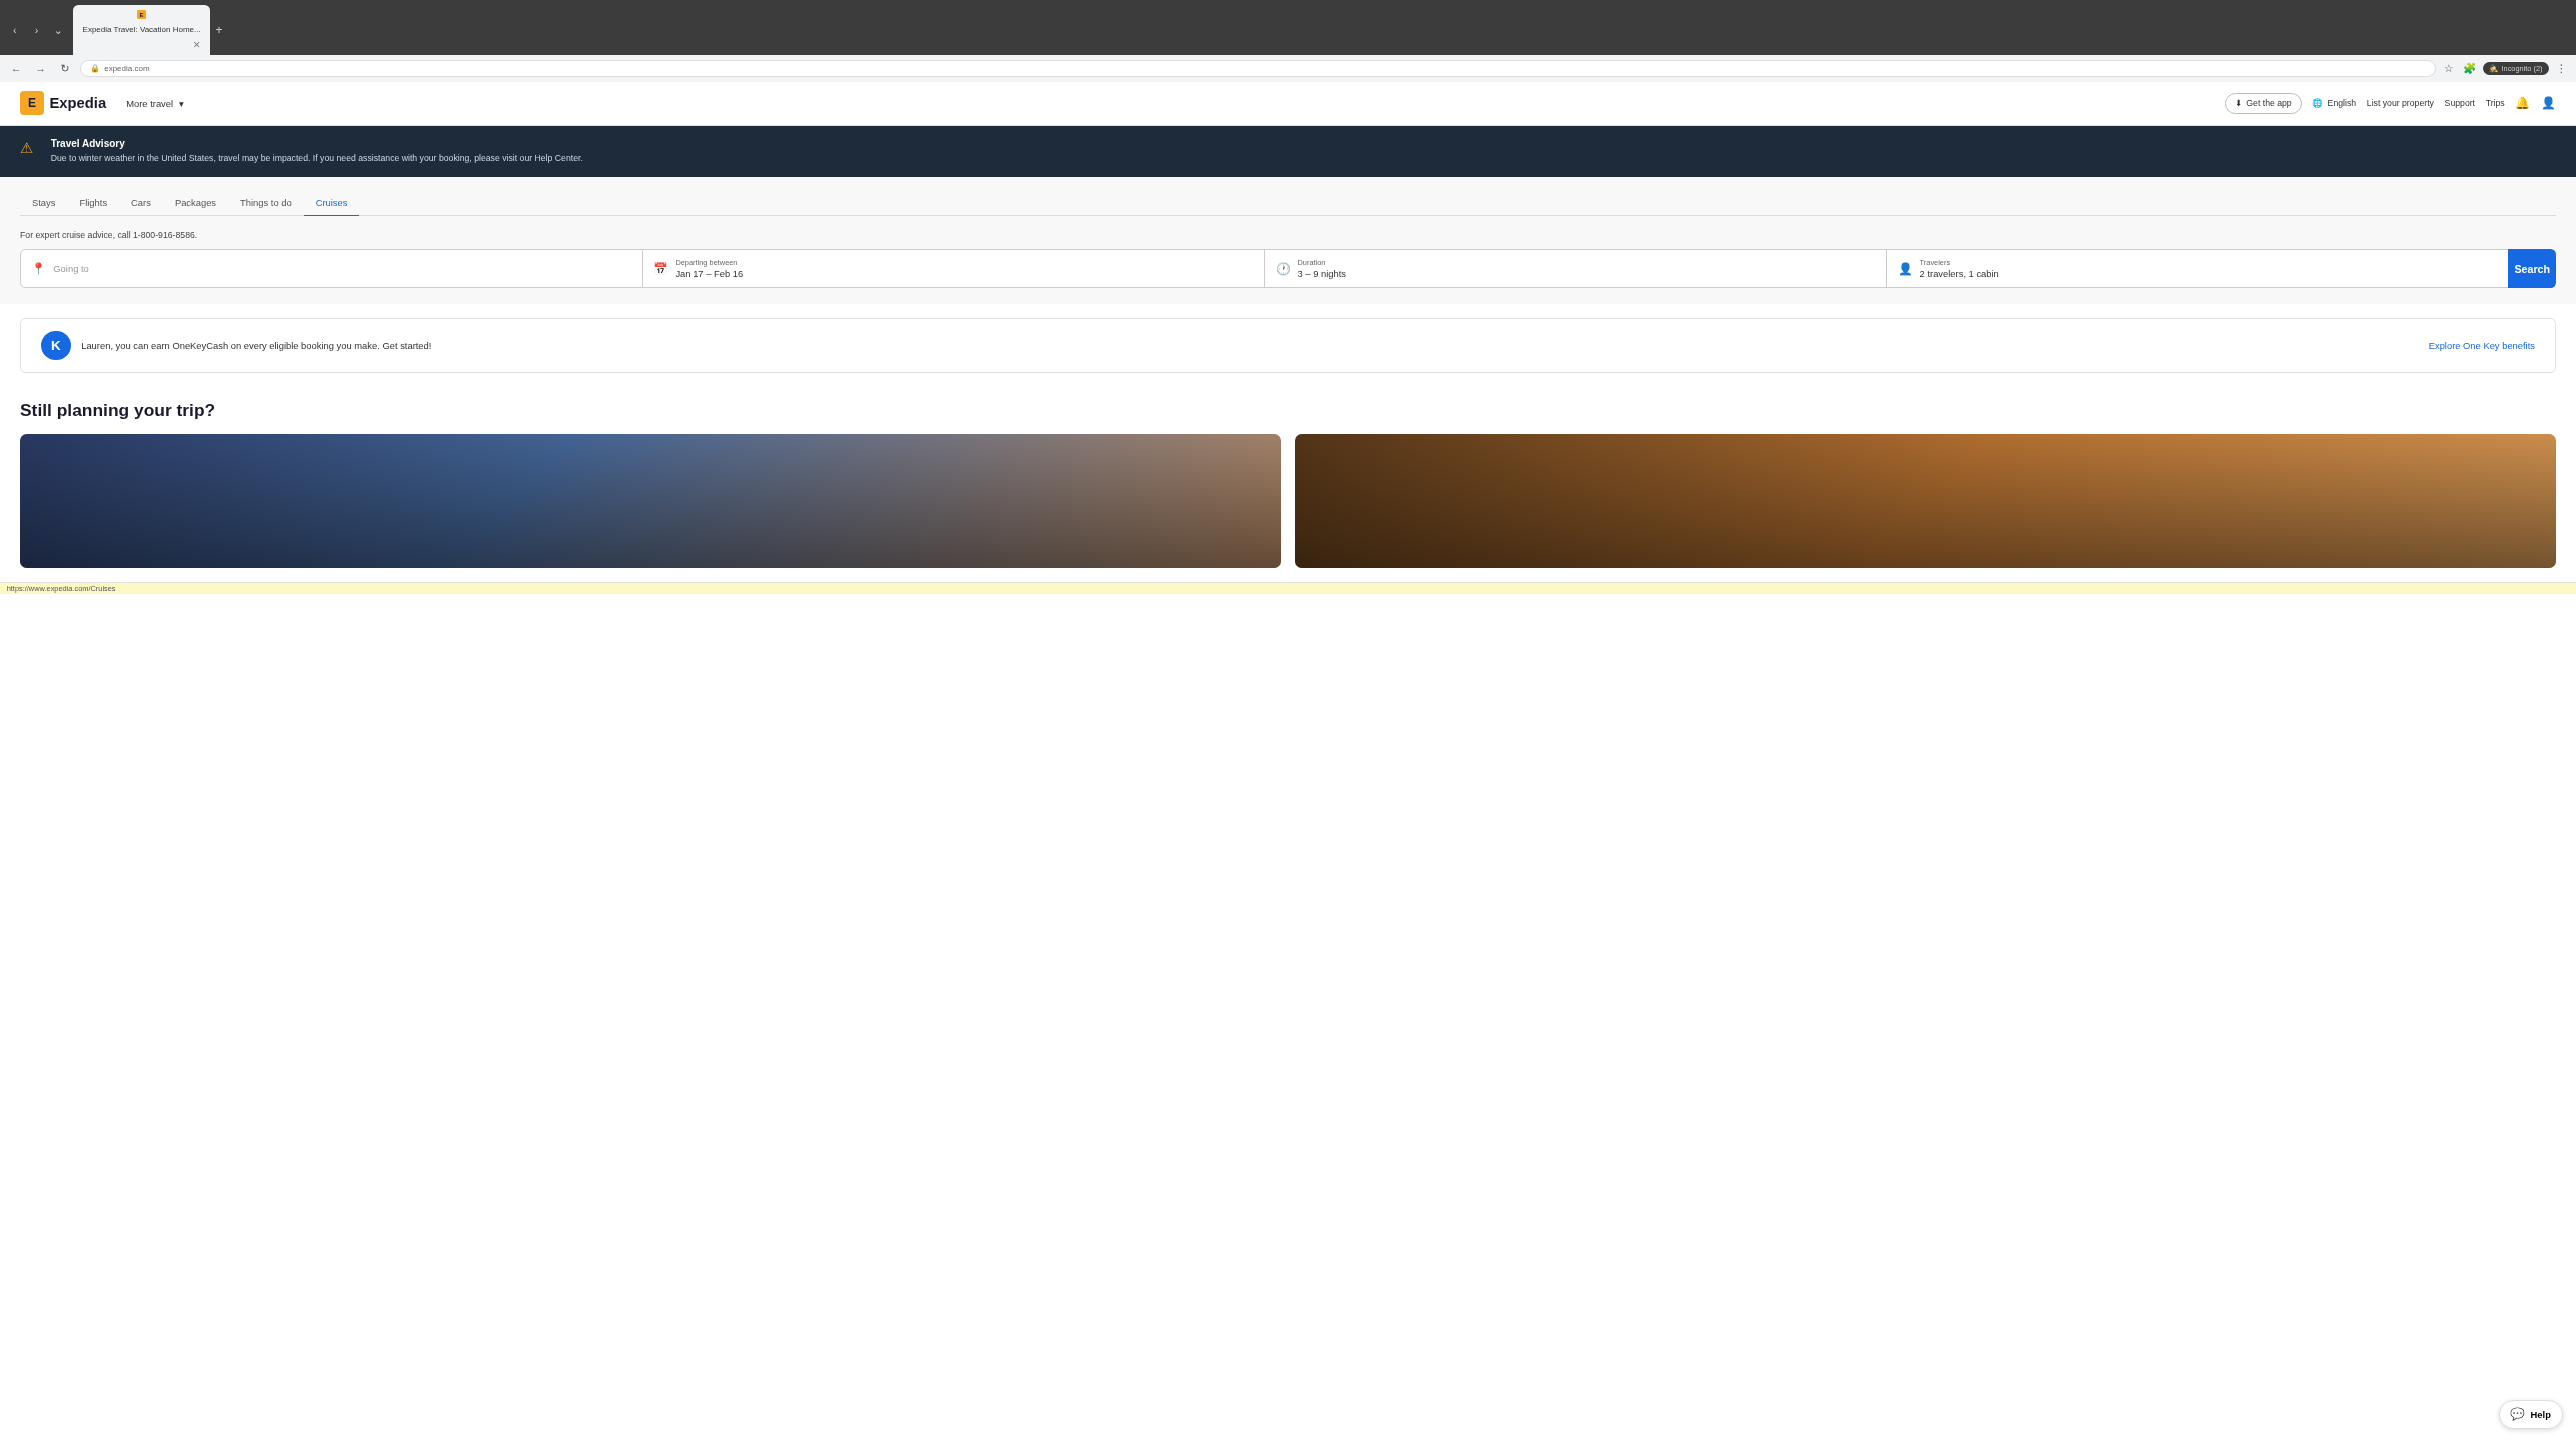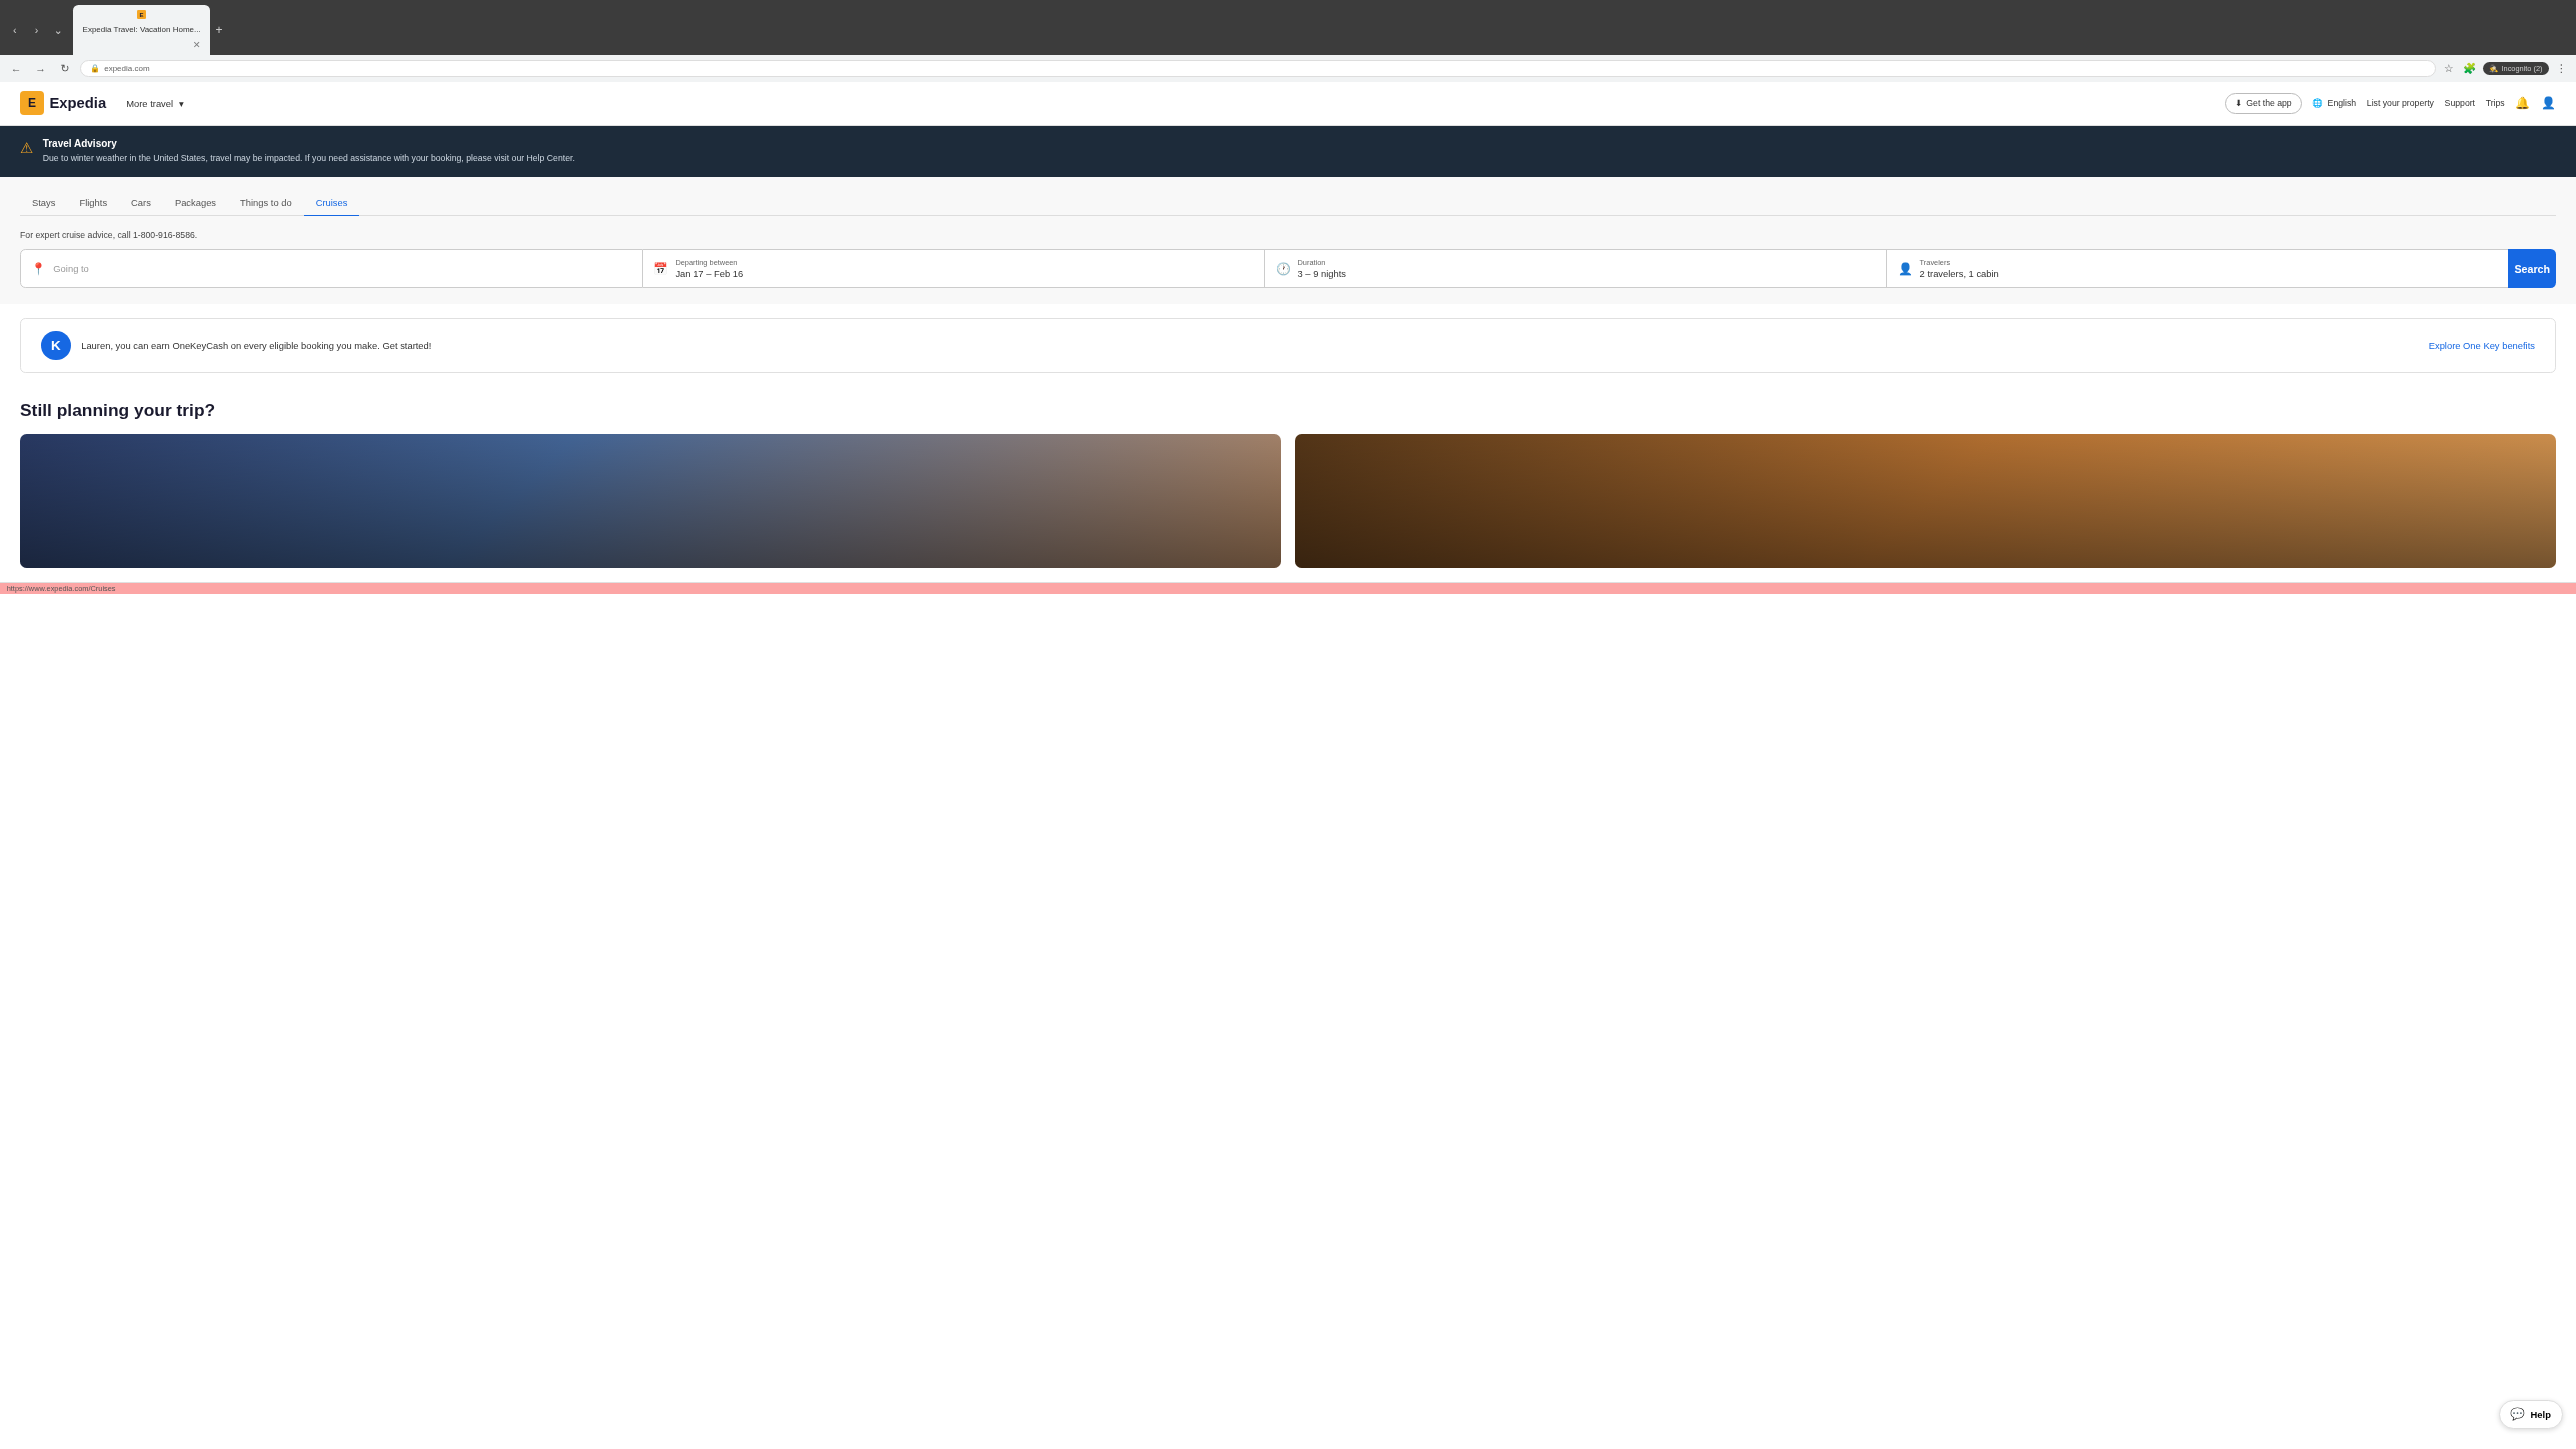--- a/index.html
+++ b/index.html
@@ -16,41 +16,41 @@
     .tab-nav-btns { display: flex; gap: 2.7px; margin-right: 5.4px; }
     .tab-nav-btn { width: 19px; height: 19px; border-radius: 50%; background: transparent; border: none; color: #ccc; font-size: 10.7px; cursor: pointer; display: flex; align-items: center; justify-content: center; }
 
     .browser-toolbar { background: #f1f3f4; display: flex; align-items: center; padding: 4px 6.7px; gap: 5.4px; }
     .nav-btn { background: transparent; border: none; color: #555; cursor: pointer; font-size: 10.7px; padding: 2.7px; border-radius: 50%; width: 19px; height: 19px; display: flex; align-items: center; justify-content: center; }
     .address-bar { flex: 1; background: #fff; border: 0.7px solid #ddd; border-radius: 13.4px; padding: 3.4px 9.4px; font-size: 8.7px; color: #333; display: flex; align-items: center; gap: 4px; }
     .address-bar span { color: #666; font-size: 8px; }
     .toolbar-actions { display: flex; align-items: center; gap: 4px; }
     .toolbar-icon-btn { background: transparent; border: none; color: #555; cursor: pointer; font-size: 10.7px; padding: 2.7px; border-radius: 2.7px; display: flex; align-items: center; justify-content: center; }
     .incognito-btn { background: #3c3c3c; color: #ccc; border: none; border-radius: 8px; padding: 2px 6.7px; font-size: 7.4px; cursor: pointer; display: flex; align-items: center; gap: 2.7px; }
-    .status-bar { background: #fca5a5; padding: 1.3px 6.7px; font-size: 7.4px; color: #555; border-top: 0.7px solid #e0e0e0; }
+    .status-bar { background: #fef9c3; padding: 1.3px 6.7px; font-size: 7.4px; color: #555; border-top: 0.7px solid #e0e0e0; }
 
     
     .page { background: #fff; }
 
     
     .site-header { display: flex; align-items: center; padding: 9.4px 20px; border-bottom: 0.7px solid #e0e0e0; gap: 13.4px; }
     .logo { display: flex; align-items: center; gap: 5.4px; text-decoration: none; }
     .logo-icon { width: 24px; height: 24px; background: #f5a623; border-radius: 4px; display: flex; align-items: center; justify-content: center; font-weight: bold; font-size: 12px; color: #1a1a2e; }
     .logo-text { font-size: 14.8px; font-weight: 600; color: #1a1a2e; }
     .more-travel { display: flex; align-items: center; gap: 6px; background: transparent; border: none; cursor: pointer; font-size: 9.4px; color: #333; padding: 4px 6.7px; border-radius: 2.7px; }
     .header-spacer { flex: 1; }
     .header-actions { display: flex; align-items: center; gap: 10.7px; }
     .header-btn { display: flex; align-items: center; gap: 4px; background: transparent; border: 0.7px solid #bbb; border-radius: 13.4px; padding: 4.7px 9.4px; font-size: 8.7px; color: #333; cursor: pointer; }
     .header-link { font-size: 8.7px; color: #333; cursor: pointer; background: transparent; border: none; display: flex; align-items: center; gap: 4px; }
     .header-icon-btn { background: transparent; border: none; cursor: pointer; color: #333; font-size: 12px; }
 
     
     .advisory { background: #1d2b3a; color: #fff; padding: 12px 20px; display: flex; align-items: flex-start; gap: 9.4px; margin: 0; }
     .advisory-icon { font-size: 14.8px; color: #f5a623; margin-top: 1.3px; flex-shrink: 0; }
-    .advisory-content { flex: 1; }
+    .advisory-content { flex: 1; margin-left: 8px; }
     .advisory-title { font-size: 10px; font-weight: 600; margin-bottom: 3.4px; }
     .advisory-text { font-size: 8.7px; color: #ccd6e0; line-height: 1.5; }
     .advisory-link { color: #6ab0f5; text-decoration: underline; cursor: pointer; font-size: 8.7px; display: block; margin-top: 3.4px; }
 
     
     .search-section { background: #f8f8f8; padding: 13.4px 20px 16px; }
     .search-tabs { display: flex; gap: 0; border-bottom: 0.7px solid #ddd; margin-bottom: 13.4px; }
     .search-tab { padding: 6.7px 12px; font-size: 9.4px; color: #555; cursor: pointer; border: none; background: transparent; border-bottom: 1.3px solid transparent; margin-bottom: -0.7px; }
     .search-tab.active { color: #1668e3; border-bottom-color: #1668e3; font-weight: 500; }
     .cruise-advisory { font-size: 8.7px; color: #444; margin-bottom: 9.4px; }

